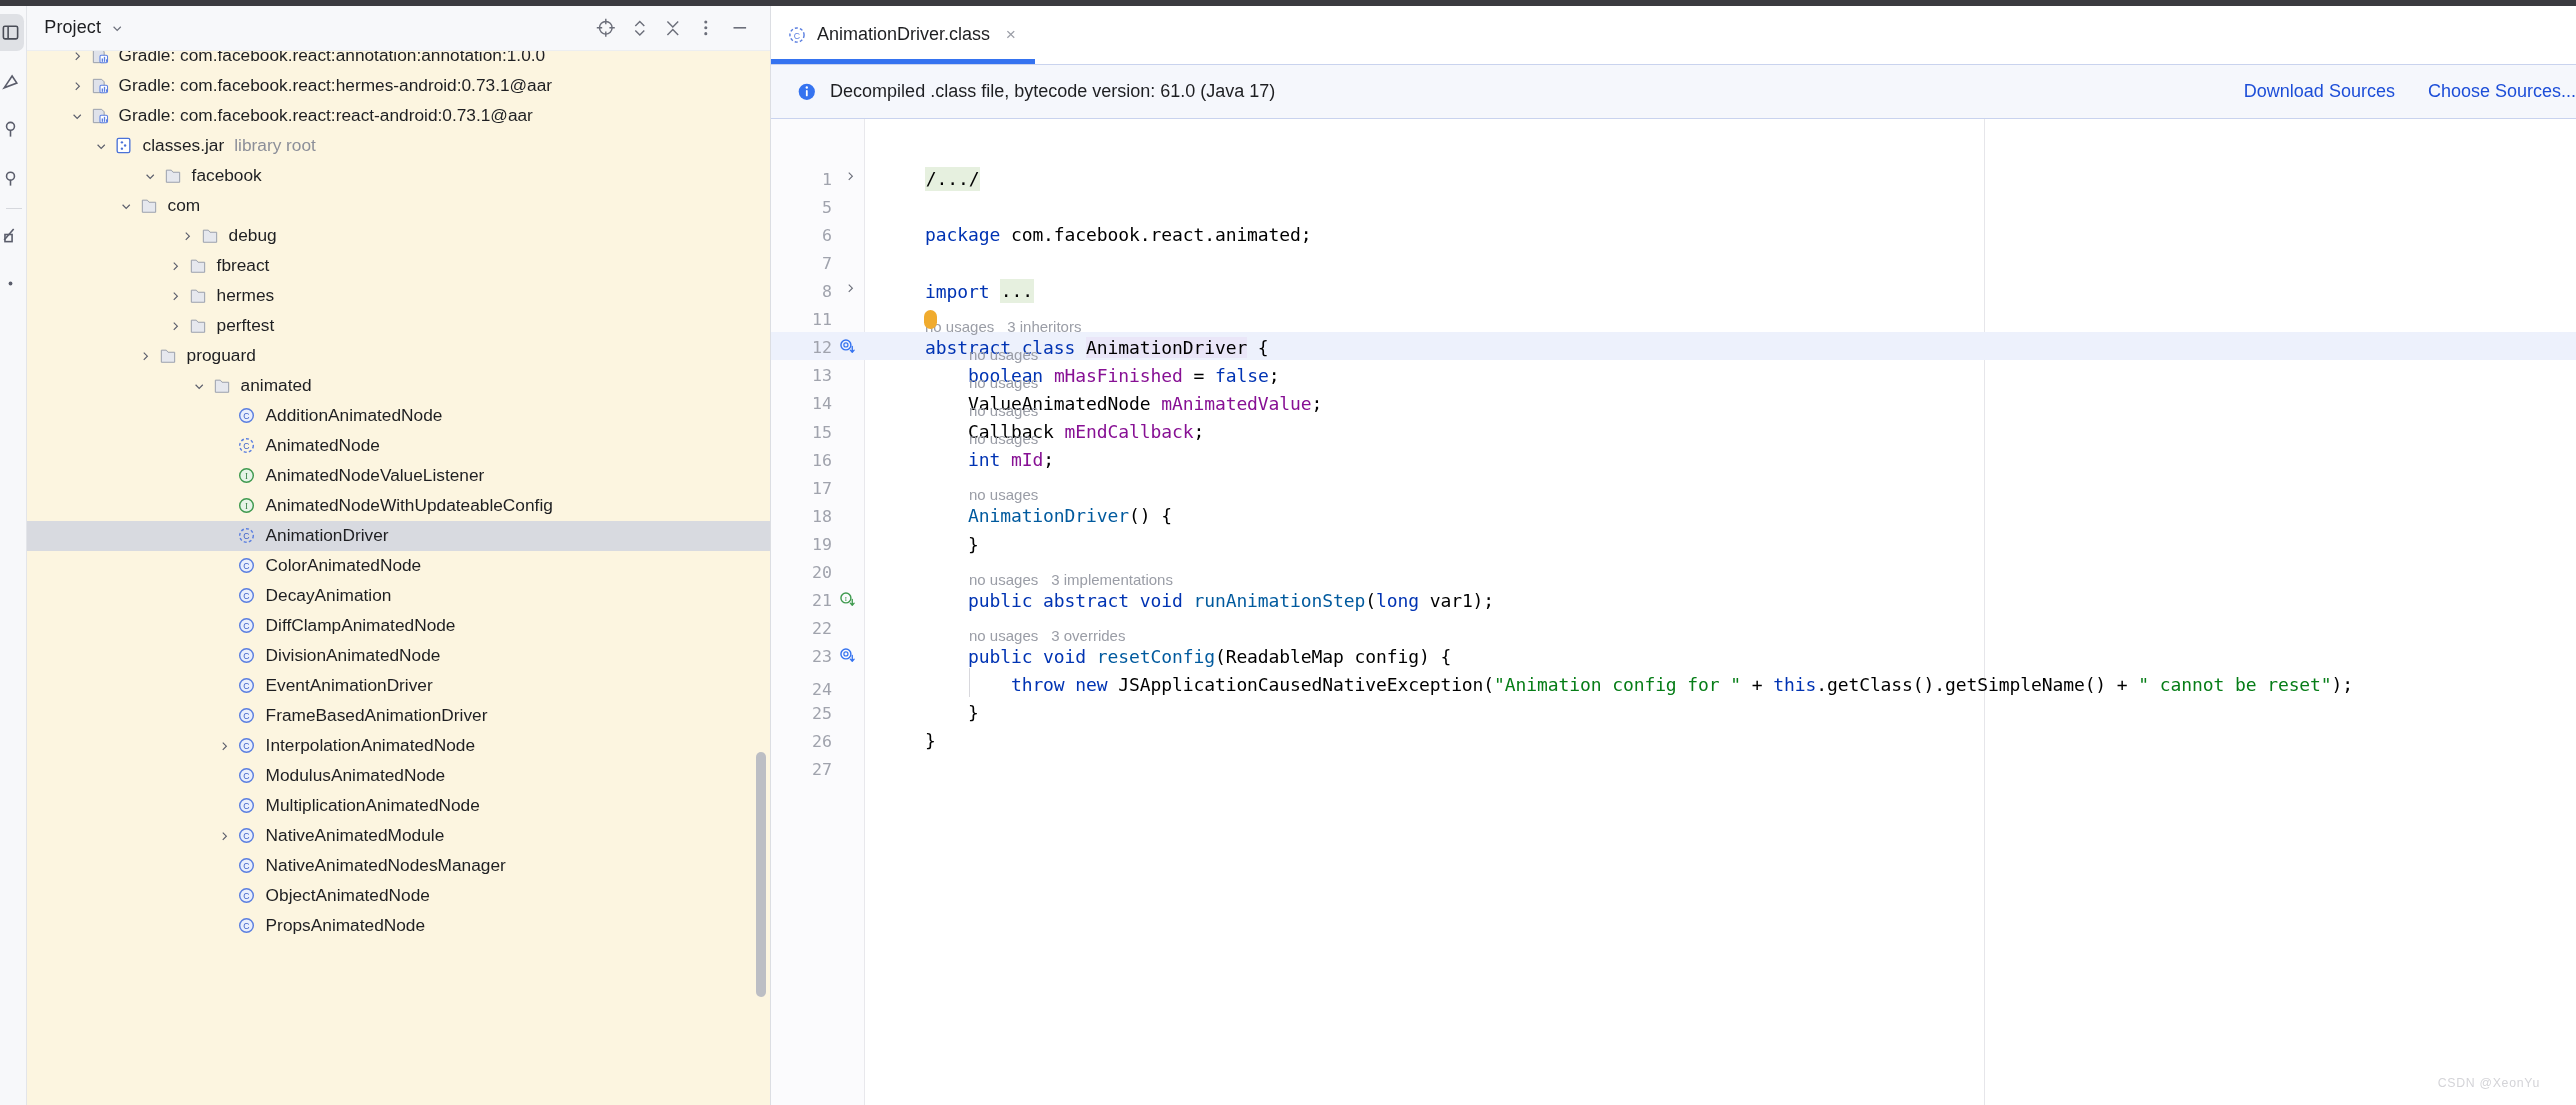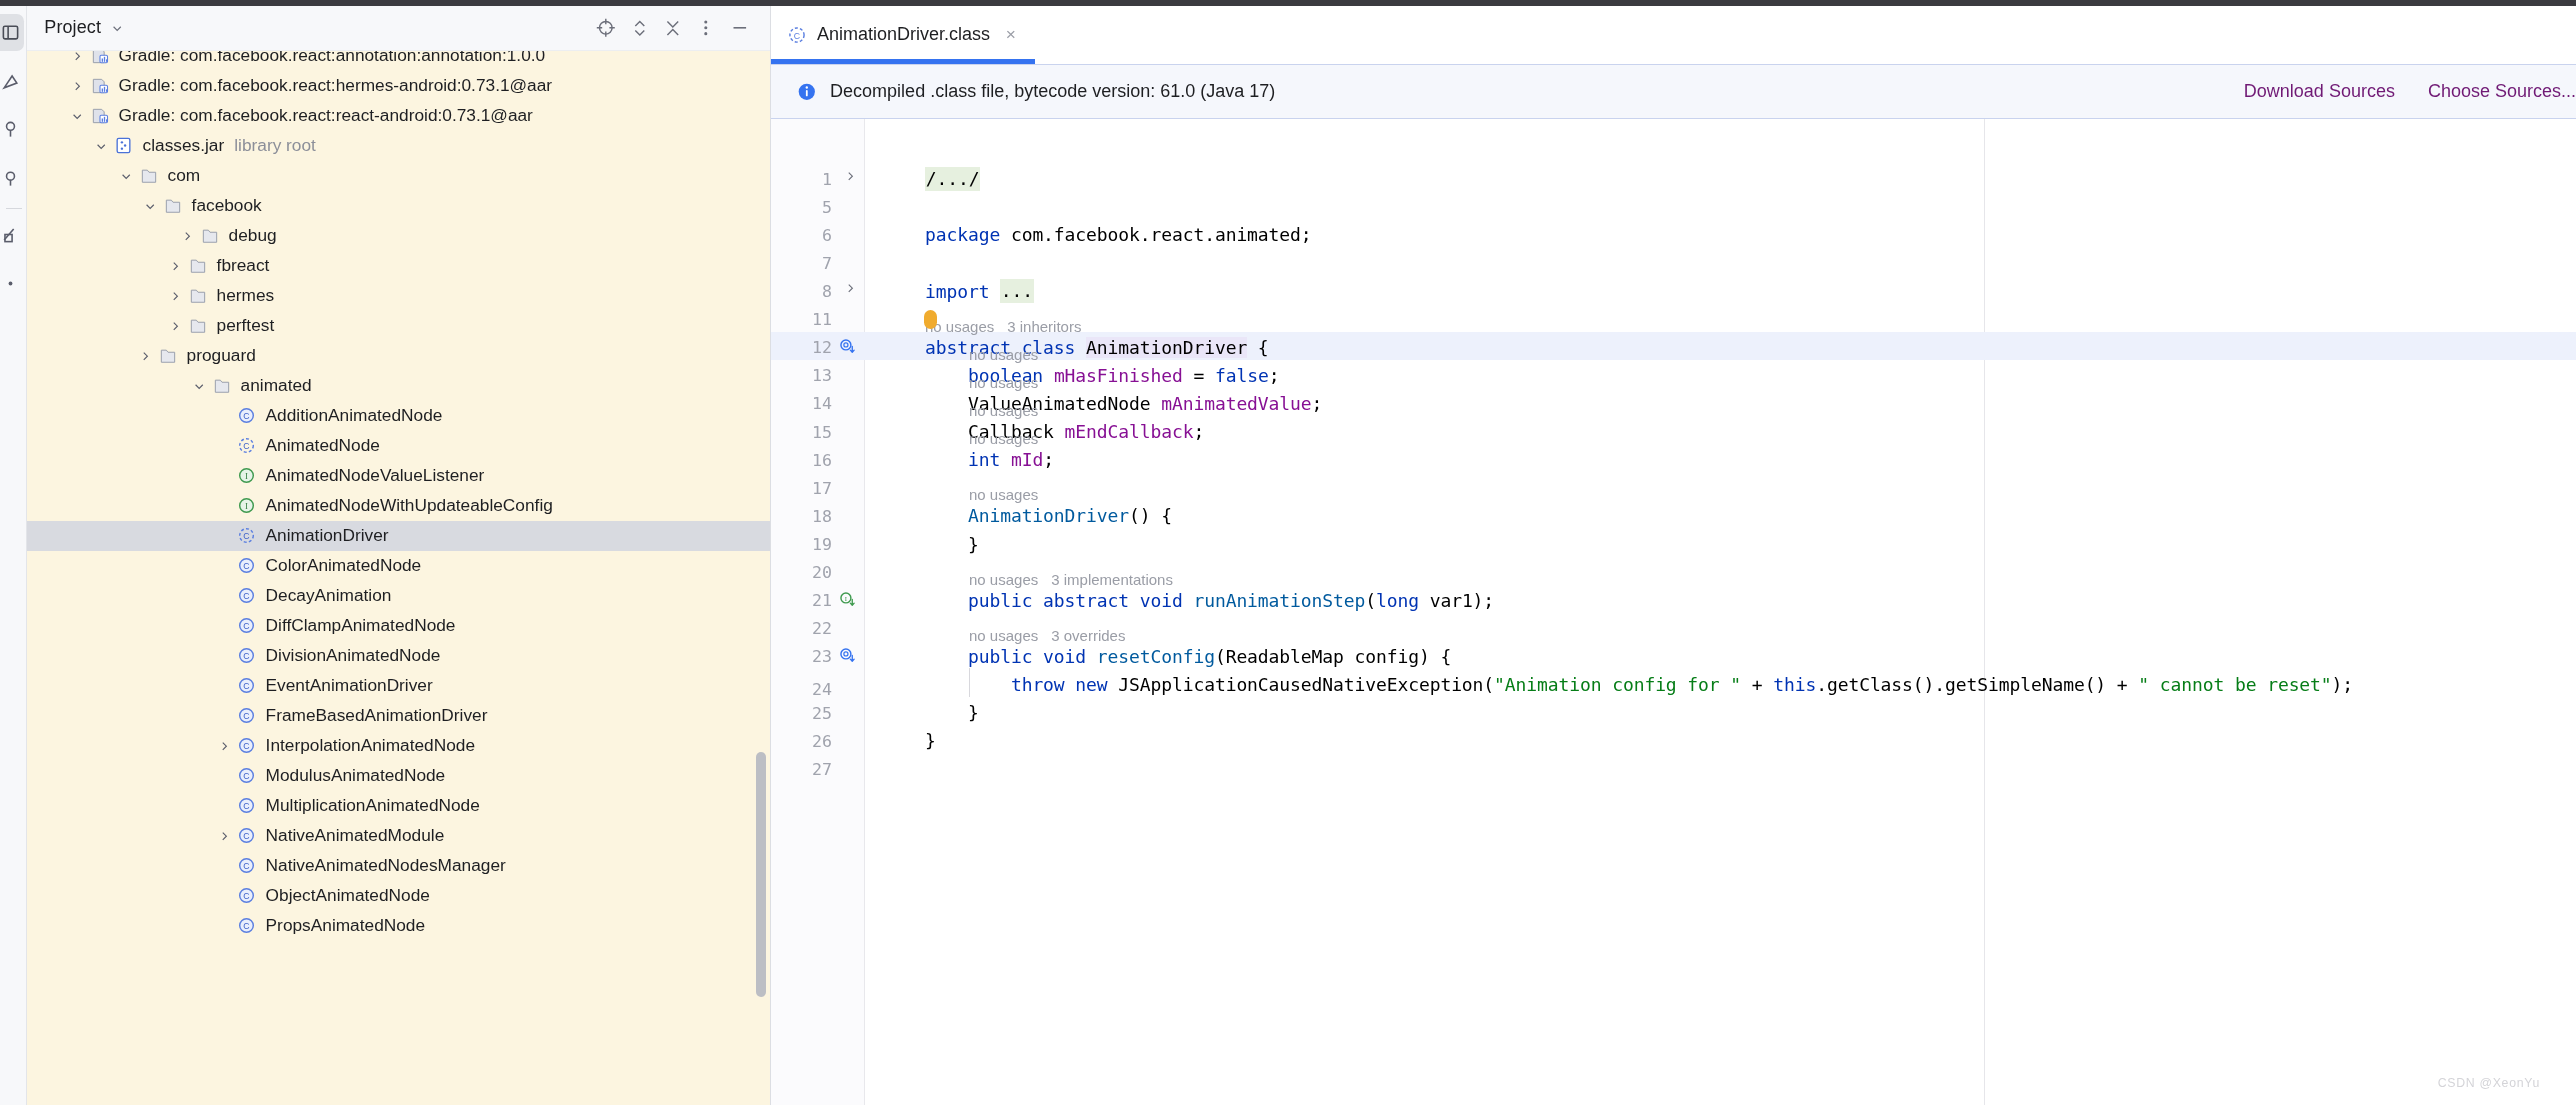--- a/index.html
+++ b/index.html
@@ -188,21 +188,21 @@
     display: flex;
     align-items: center;
     padding: 0 0 0 24.5px;
     font-size: 18px;
     color: #1e1f22;
     overflow: hidden;
   }
   .notif-icon { margin-right: 13px; display: flex; align-items: center; }
   .notif-spacer { flex: 1 1 auto; }
   .notif-link {
-    color: #701a75;
+    color: #1d4ed8;
     font-size: 18px;
     margin-right: 33px;
     white-space: nowrap;
   }
   .notif-link:last-child { margin-right: 0; }
 
   .code-area {
     flex: 1 1 auto;
     position: relative;
     overflow: hidden;
@@ -460,45 +460,45 @@
                 <svg width="19" height="19" viewBox="0 0 24 24">
         <rect x="4" y="3" width="16" height="18" rx="2" fill="#ffffff" stroke="#4a72d8" stroke-width="1.7"></rect>
         <circle cx="10" cy="8" r="1.5" fill="#4a72d8"></circle>
                   <circle cx="14" cy="12" r="1.5" fill="#4a72d8"></circle>
         <circle cx="10" cy="16" r="1.5" fill="#4a72d8"></circle>
       </svg>
               </span>
               <span class="tlabel">classes.jar</span>
               <span class="tsub">library root</span>
             </div>
+            <div class="trow" style="padding-left: 112px;">
+              <span class="twist">
+                <svg width="14.4" height="14.4" viewBox="0 0 20 20" fill="none" stroke="#5a5d6b" stroke-width="1.6">
+                  <path d="M5 8 L10 13 L15 8"></path>
+                </svg>
+              </span>
+              <span class="ticon">
+                <svg width="20" height="20" viewBox="0 0 24 24">
+        <path d="M4 5 h6 l2 2.5 h8 v12 h-16 z" fill="#e6e8ee" stroke="#9aa0ad" stroke-width="1.2" stroke-linejoin="round"></path>
+      </svg>
+              </span>
+              <span class="tlabel">facebook</span>
+            </div>
             <div class="trow" style="padding-left: 88px;">
               <span class="twist">
                 <svg width="14.4" height="14.4" viewBox="0 0 20 20" fill="none" stroke="#5a5d6b" stroke-width="1.6">
                   <path d="M5 8 L10 13 L15 8"></path>
                 </svg>
               </span>
               <span class="ticon">
                 <svg width="20" height="20" viewBox="0 0 24 24">
         <path d="M4 5 h6 l2 2.5 h8 v12 h-16 z" fill="#e6e8ee" stroke="#9aa0ad" stroke-width="1.2" stroke-linejoin="round"></path>
       </svg>
               </span>
               <span class="tlabel">com</span>
-            </div>
-            <div class="trow" style="padding-left: 112px;">
-              <span class="twist">
-                <svg width="14.4" height="14.4" viewBox="0 0 20 20" fill="none" stroke="#5a5d6b" stroke-width="1.6">
-                  <path d="M5 8 L10 13 L15 8"></path>
-                </svg>
-              </span>
-              <span class="ticon">
-                <svg width="20" height="20" viewBox="0 0 24 24">
-        <path d="M4 5 h6 l2 2.5 h8 v12 h-16 z" fill="#e6e8ee" stroke="#9aa0ad" stroke-width="1.2" stroke-linejoin="round"></path>
-      </svg>
-              </span>
-              <span class="tlabel">facebook</span>
             </div>
             <div class="trow" style="padding-left: 137px; margin-left: 12px;">
               <span class="twist">
                 <svg width="14.4" height="14.4" viewBox="0 0 20 20" fill="none" stroke="#5a5d6b" stroke-width="1.6">
                   <path d="M8 5 L13 10 L8 15"></path>
                 </svg>
               </span>
               <span class="ticon">
                 <svg width="20" height="20" viewBox="0 0 24 24">
         <path d="M4 5 h6 l2 2.5 h8 v12 h-16 z" fill="#e6e8ee" stroke="#9aa0ad" stroke-width="1.2" stroke-linejoin="round"></path>

